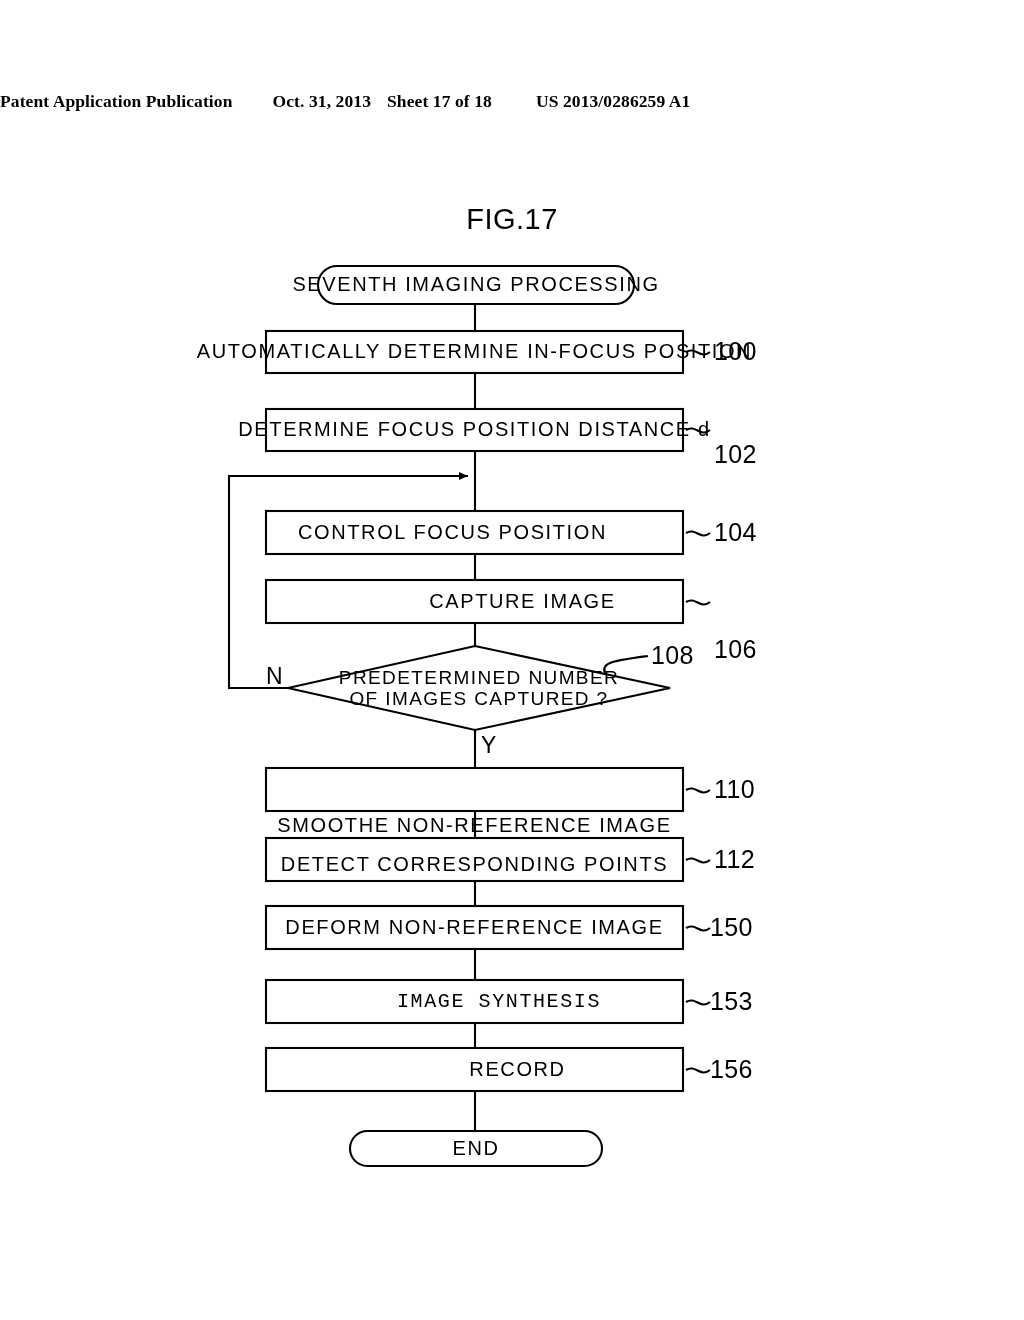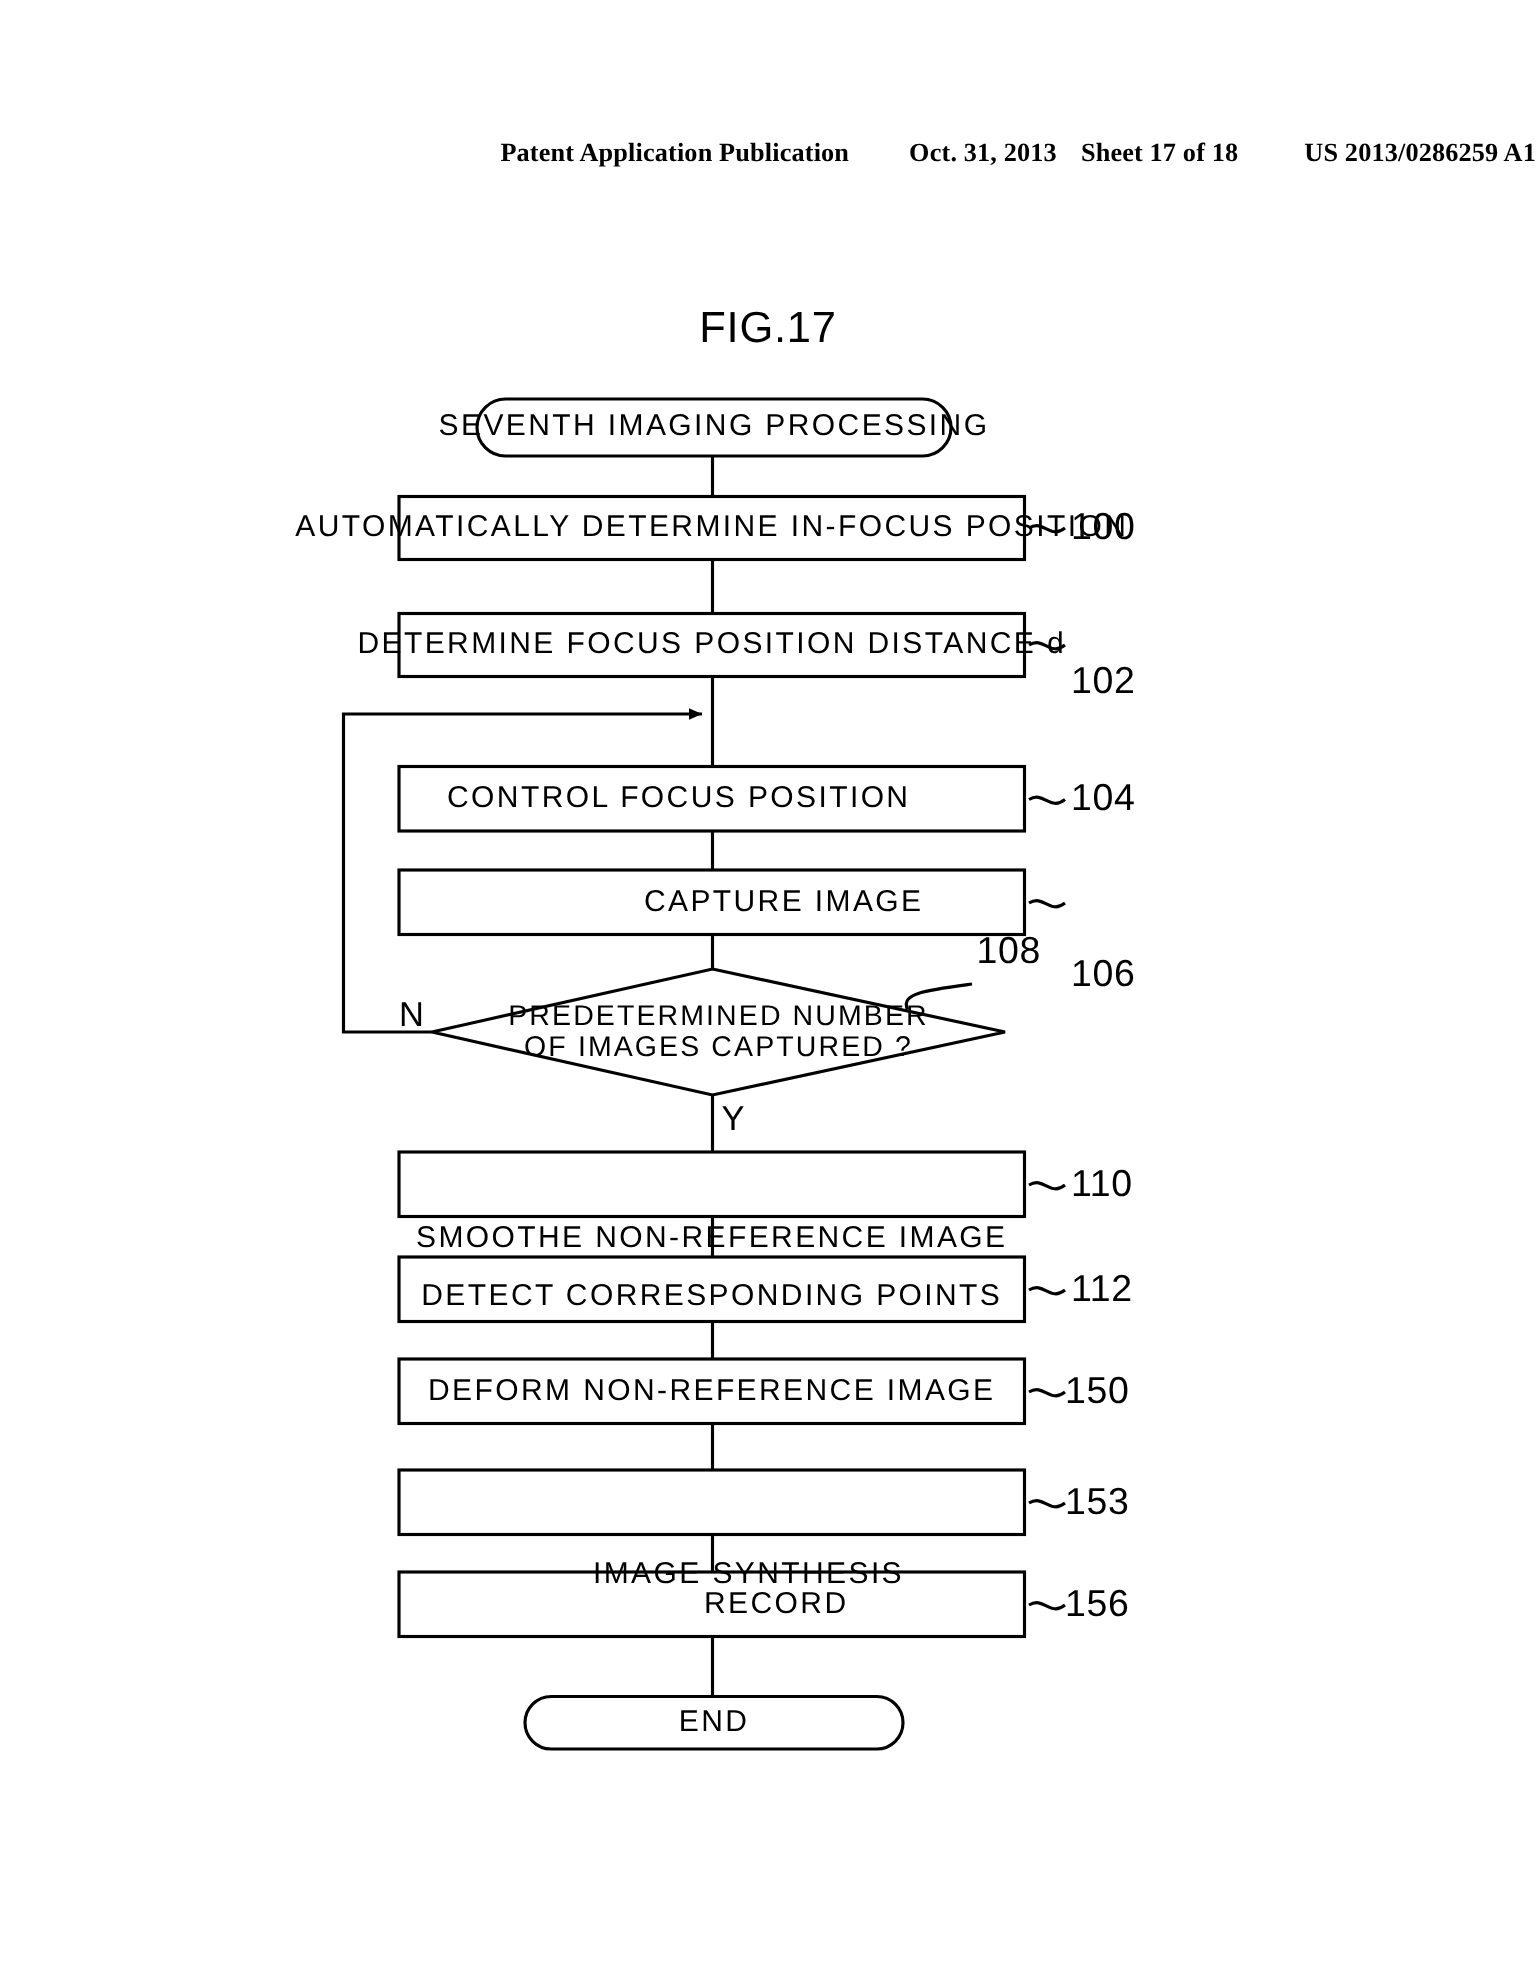--- a/index.html
+++ b/index.html
@@ -18,21 +18,21 @@
 
   
   #page-header {
     position: absolute;
     left: 0;
     top: 86px;
     width: 1024px;
     height: 30px;
     display: flex;
     align-items: center;
-    justify-content: flex-end;
+    justify-content: flex-start;
     font-family: "Liberation Serif", serif;
     font-weight: bold;
     font-size: 17.5px;
     letter-spacing: 0.1px;
     white-space: nowrap;
   }
   #page-header .seg { display: inline-block; }
   .hgap-lg { display: inline-block; width: 40px; }
   .hgap-md { display: inline-block; width: 16px; }
   .hgap-xl { display: inline-block; width: 44px; }
@@ -171,32 +171,32 @@
 <div class="ref-num" style="left:714px; top:442px;">102</div>
 
 <div class="node-label" style="left:266px; top:511px; width:373px; height:43px;">CONTROL FOCUS POSITION</div>
 <div class="ref-num" style="left:714px; top:520px;">104</div>
 
 <div class="node-label" style="left:266px; top:580px; width:417px; height:43px;padding-left:48px;">CAPTURE IMAGE</div>
 <div class="ref-num" style="left:714px; top:589px;margin-top:48px;">106</div>
 
 <div class="node-label" style="left:288px; top:668px; width:382px; height:20px; font-size:19px; letter-spacing:1.4px;">PREDETERMINED NUMBER</div>
 <div class="node-label" style="left:288px; top:689px; width:382px; height:20px; font-size:19px; letter-spacing:1.4px;">OF IMAGES CAPTURED ?</div>
-<div class="ref-num" style="left:651px; top:622px;">108</div>
+<div class="ref-num" style="left:651px; top:643px;">108</div>
 <div class="branch-label" style="left:266px; top:665px;">N</div>
 <div class="branch-label" style="left:481px; top:734px;">Y</div>
 
 <div class="node-label" style="left:266px; top:804px; width:417px; height:43px;">SMOOTHE NON-REFERENCE IMAGE</div>
 <div class="ref-num" style="left:714px; top:777px;">110</div>
 
 <div class="node-label" style="left:266px; top:850px; width:417px; height:30px;">DETECT CORRESPONDING POINTS</div>
 <div class="ref-num" style="left:714px; top:847px;">112</div>
 
 <div class="node-label" style="left:266px; top:906px; width:417px; height:43px;">DEFORM NON-REFERENCE IMAGE</div>
 <div class="ref-num" style="left:710px; top:915px;">150</div>
 
-<div class="node-label" style="left:266px; top:1028px; width:466px; height:43px;">IMAGE SYNTHESIS</div>
+<div class="node-label" style="left:266px; top:980px; width:466px; height:43px;font-family:Liberation Mono, monospace;">IMAGE SYNTHESIS</div>
 <div class="ref-num" style="left:710px; top:989px;">153</div>
 
 <div class="node-label" style="left:266px; top:1048px; width:417px; height:43px;padding-left:43px;">RECORD</div>
 <div class="ref-num" style="left:710px; top:1057px;">156</div>
 
 <div class="node-label" style="left:350px; top:1131px; width:252px; height:35px;">END</div>
 
 </body></html>

